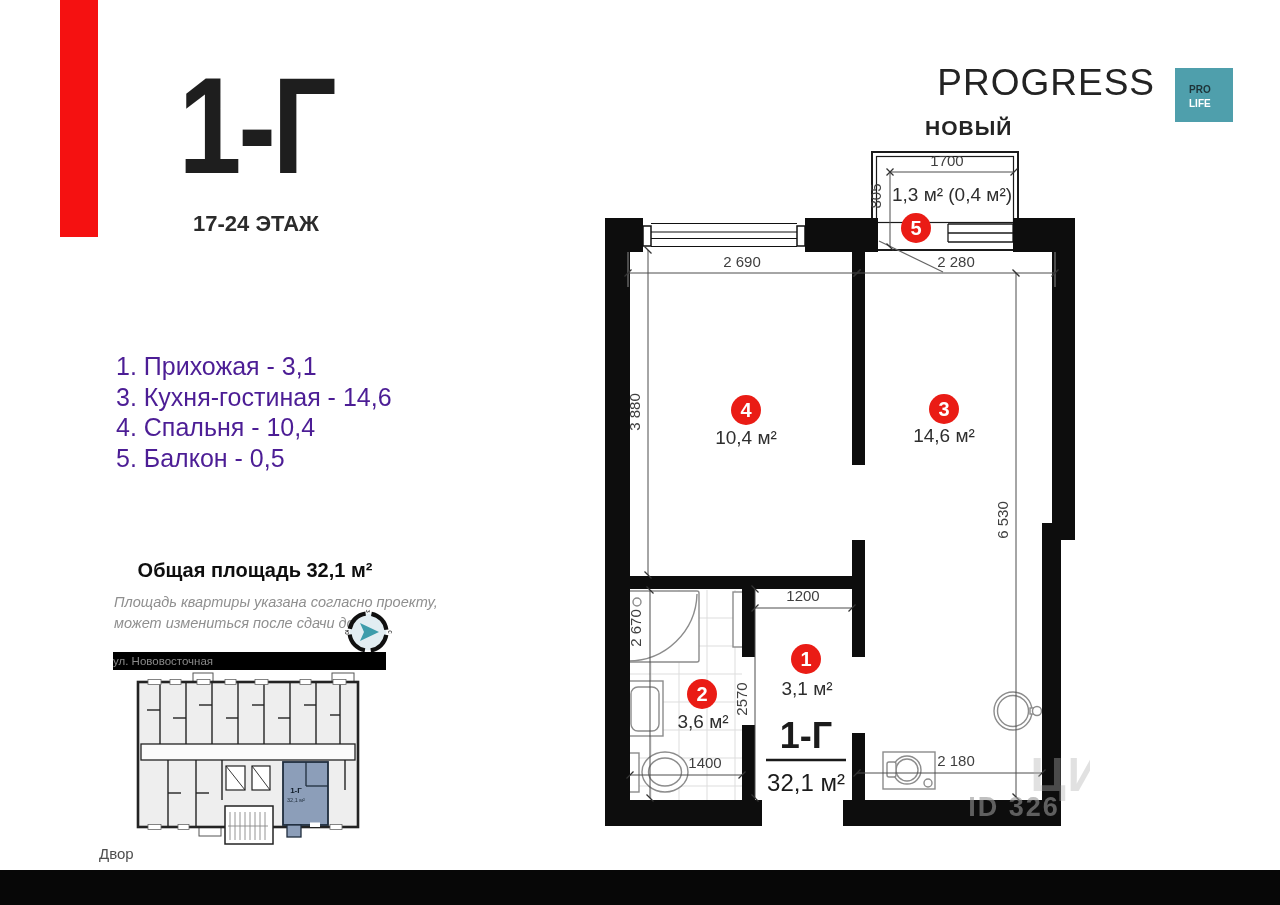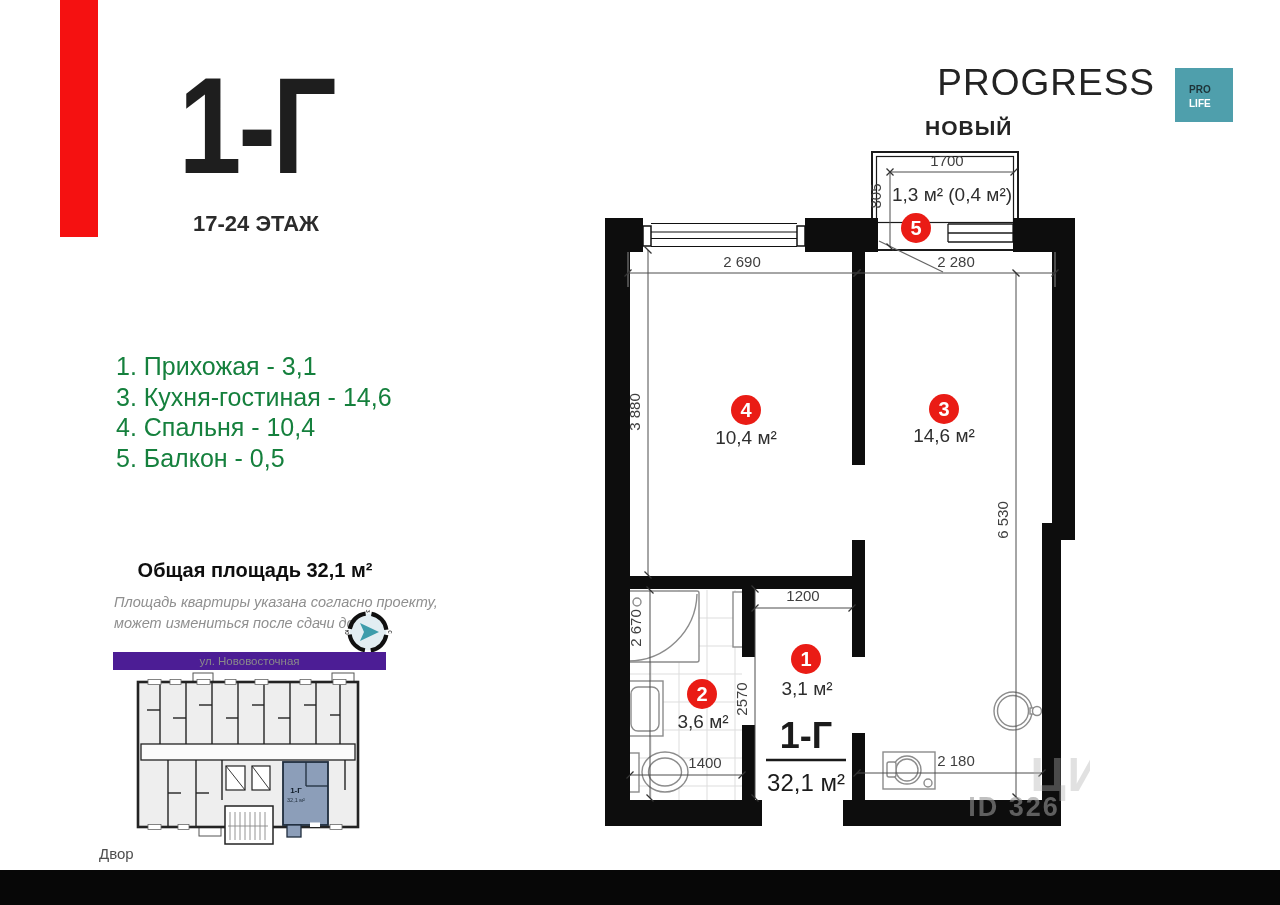--- a/index.html
+++ b/index.html
@@ -1,25 +1,25 @@
 <!DOCTYPE html>
 <html><head>
 <meta charset="utf-8">
 <style>
   html,body{margin:0;padding:0;}
   body{width:1280px;height:905px;background:#fff;font-family:"Liberation Sans",sans-serif;position:relative;overflow:hidden;}
   .abs{position:absolute;}
   #redbar{left:60px;top:0;width:38px;height:237px;background:#f51111;}
   #title{left:96px;top:56px;width:320px;text-align:center;font-size:138px;font-weight:bold;color:#1e1e1e;line-height:1;transform:scaleX(.82);letter-spacing:-4px;}
   #section{left:96px;top:208px;width:320px;text-align:center;font-size:22px;font-weight:bold;color:#2b2b2b;line-height:31px;}
-  #legend{left:116px;top:351px;font-size:25px;color:#15803d;line-height:30.6px;}
+  #legend{left:116px;top:351px;font-size:25px;color:#4c1d95;line-height:30.6px;}
   #total{left:95px;top:559px;width:320px;text-align:center;font-weight:bold;font-size:20px;color:#0e0e0e;}
   #note{left:114px;top:592px;font-size:14.5px;color:#8f8f8f;line-height:21px;}
   #note div{white-space:nowrap;font-style:italic;}
-  #street{left:113px;top:652px;width:273px;height:18px;background:#4c1d95;color:#8a8a8a;font-size:11.5px;text-align:center;line-height:18px;}
+  #street{left:113px;top:652px;width:273px;height:18px;background:#000000;color:#8a8a8a;font-size:11.5px;line-height:18px;}
   #yard{left:99px;top:845px;width:300px;text-align:left;font-size:15px;color:#4f4f4f;}
   #logoname{left:925px;top:62px;width:230px;text-align:right;font-size:37px;color:#232323;letter-spacing:1px;}
   #logosub{left:925px;top:100px;width:230px;text-align:left;font-size:21px;font-weight:bold;letter-spacing:1px;color:#232323;margin-top:16px;}
   #badge{left:1163px;top:68px;width:58px;height:54px;background:#4f9fac;box-sizing:border-box;padding:15px 0 0 14px;font-size:10px;font-weight:bold;line-height:14px;margin-left:12px;}
   #badge .pro{color:#1e3338;}
   #badge .life{color:#fff;}
   #bottombar{left:0;top:870px;width:1280px;height:35px;background:#070707;}
   svg text{font-family:"Liberation Sans",sans-serif;}
   .dimtxt{font-size:15px;fill:#3f3f3f;}
   .areatxt{font-size:19px;fill:#2e2e2e;}

